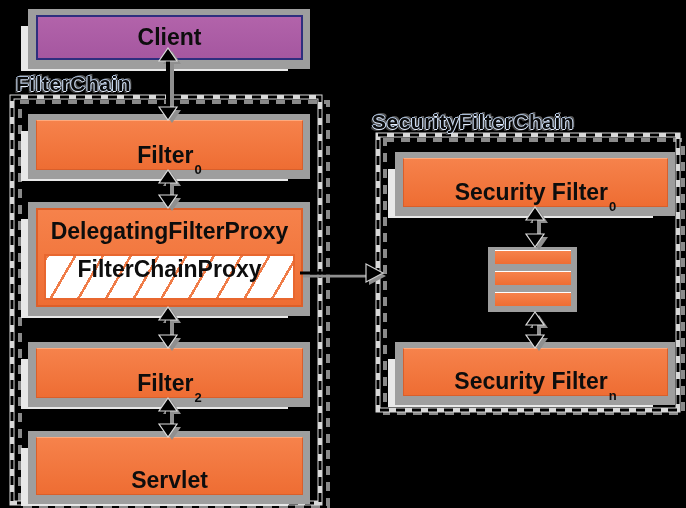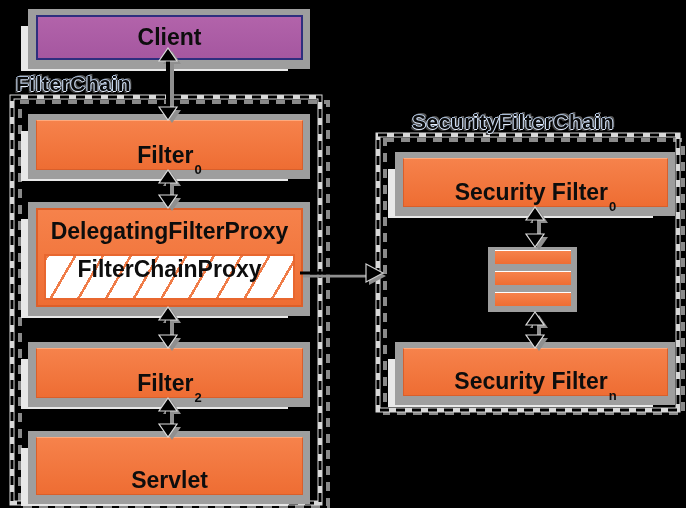--- a/index.html
+++ b/index.html
@@ -78,21 +78,21 @@
     <rect x="6" y="6" width="308" height="406" fill="none" stroke="#000000" stroke-width="3" stroke-dasharray="9 7"></rect>
   </svg>
 
   <svg class="frame-svg" style="left:372px; top:129px;" width="314" height="292">
     <rect x="13" y="11" width="298" height="273" fill="none" stroke="#8a8a8a" stroke-width="4" stroke-dasharray="9 7"></rect>
     <rect x="6" y="6" width="300" height="275" fill="none" stroke="#d9d9d9" stroke-width="5"></rect>
     <rect x="6" y="6" width="300" height="275" fill="none" stroke="#000000" stroke-width="3" stroke-dasharray="9 7"></rect>
   </svg>
 
   <div class="frame-label" style="left:8px; top:72px;padding-left:8px;">FilterChain</div>
-  <div class="frame-label" style="left:372px; top:110px;margin-left:40px;">SecurityFilterChain</div>
+  <div class="frame-label" style="left:372px; top:110px;">SecurityFilterChain</div>
 
   <div class="box-wrap" style="left:36px; top:3px; width:267px; height:45px;margin-top:12px;">
     <div class="sh-light"></div>
     <div class="sh-dark"></div>
     <div class="node purple">
       <span>Client</span>
     </div>
   </div>
 
   <div class="box-wrap" style="left:36px; top:120px; width:267px; height:50px;">

